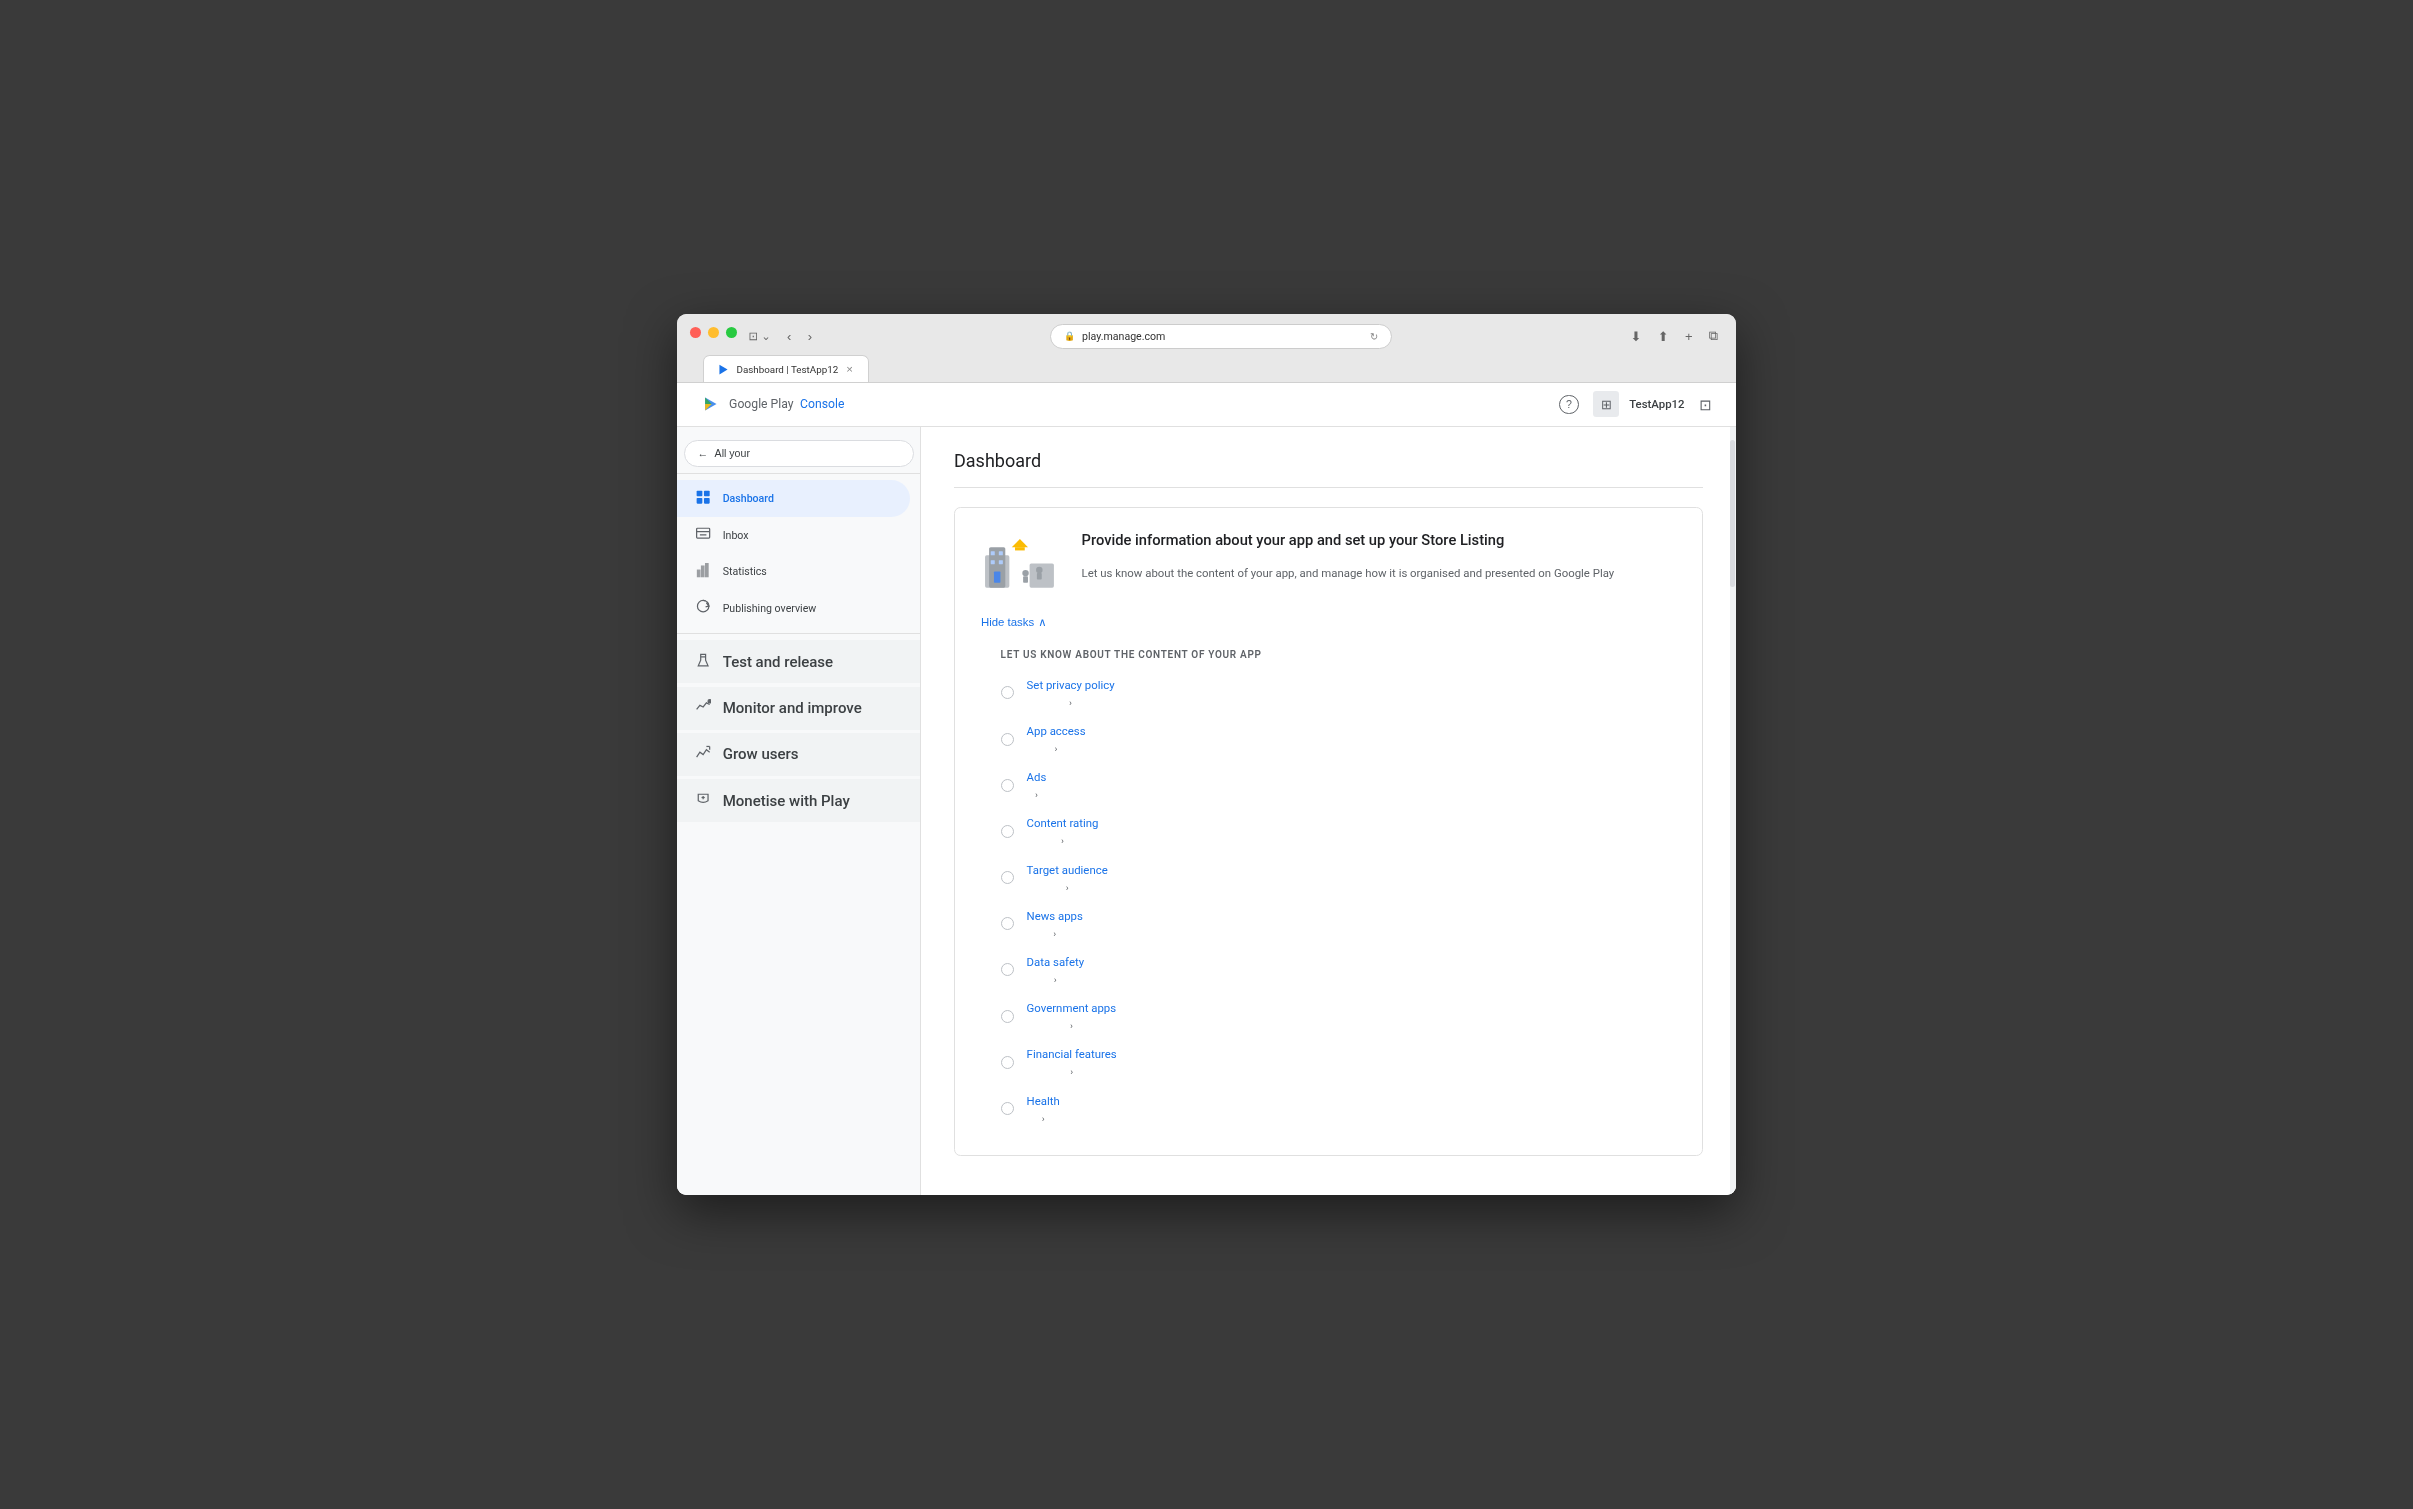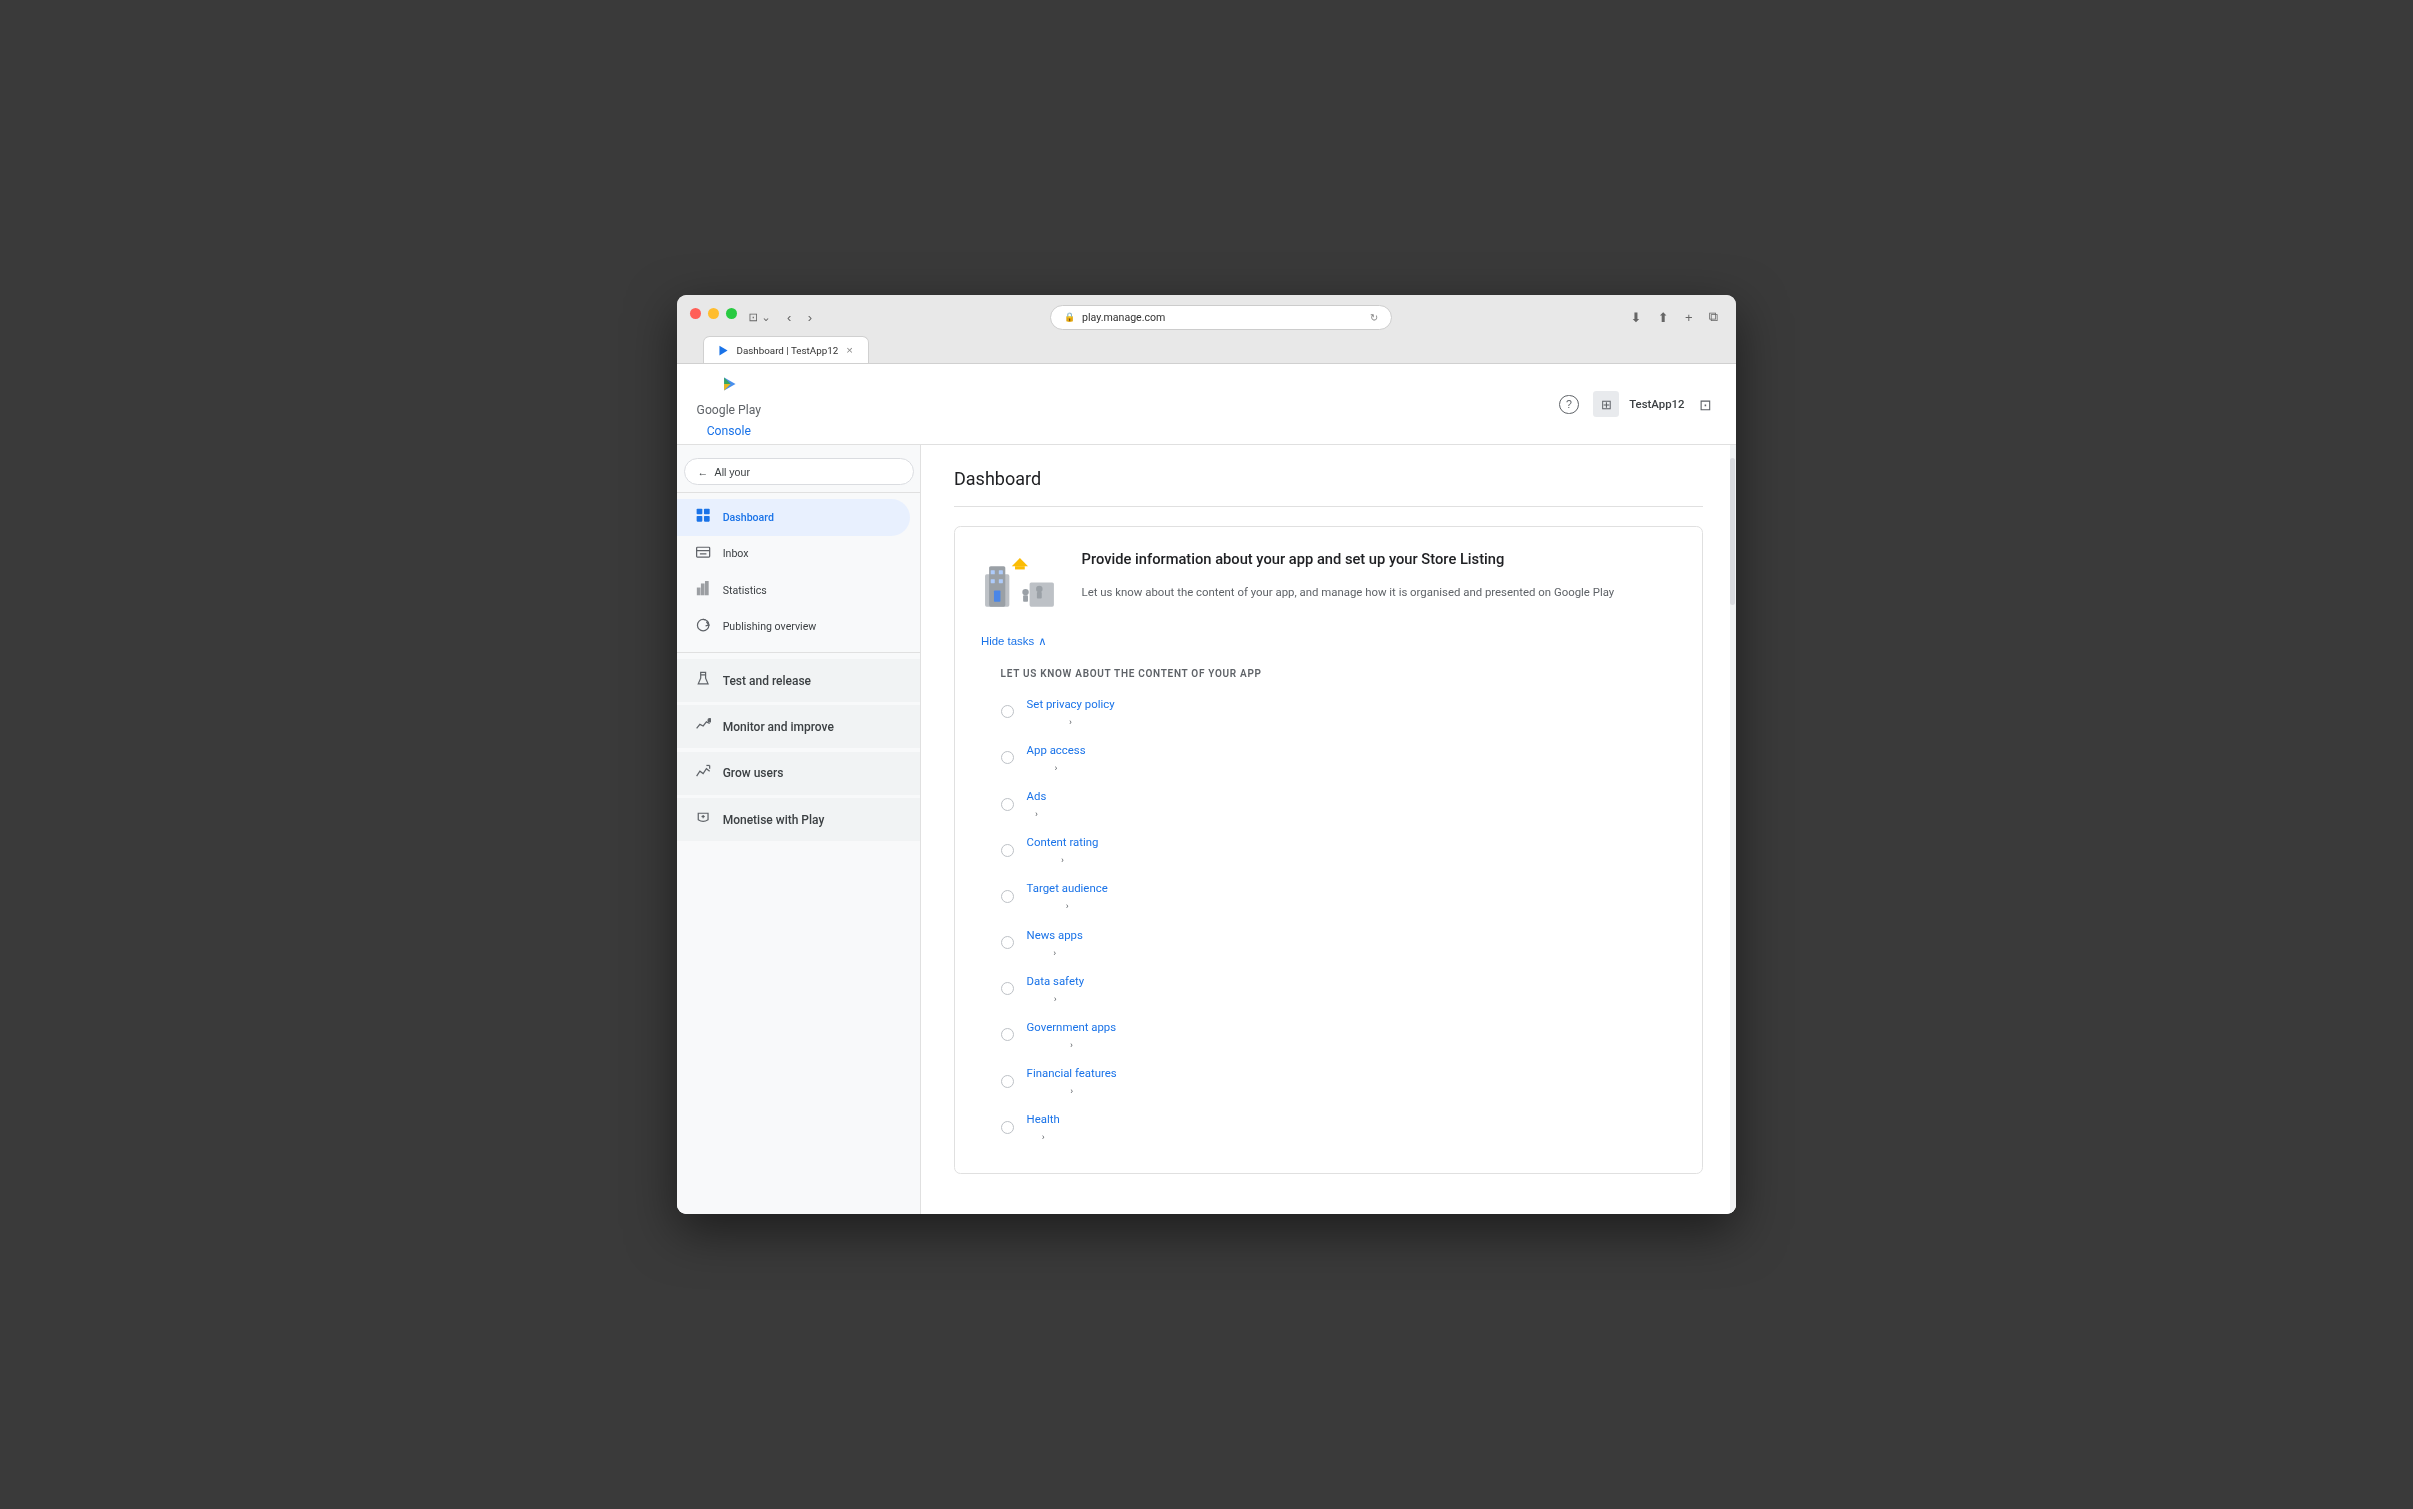--- a/index.html
+++ b/index.html
@@ -203,21 +203,21 @@
     .nav-section {
       margin: 3.3px 0;
     }
 
     .nav-group-item {
       display: flex;
       align-items: center;
       gap: 9.8px;
       padding: 11.4px 16.3px;
       cursor: pointer;
-      font-size: 12px;
+      font-size: 15px;
       color: #3c4043;
       background: #f1f3f4;
       margin: 3.3px 0;
       font-weight: 500;
     }
 
     .nav-group-icon {
       font-size: 14.7px;
       width: 19.6px;
       text-align: center;
@@ -352,21 +352,20 @@
       padding: 6.5px 19.6px;
       background: white;
       border-bottom: 0.8px solid #e0e0e0;
       gap: 13px;
     }
 
     .app-header-logo {
       display: flex;
       align-items: center;
       gap: 6.5px;
-      flex-direction: column;
     }
 
     .header-spacer { flex: 1; }
 
     .header-actions {
       display: flex;
       align-items: center;
       gap: 9.8px;
     }
 

